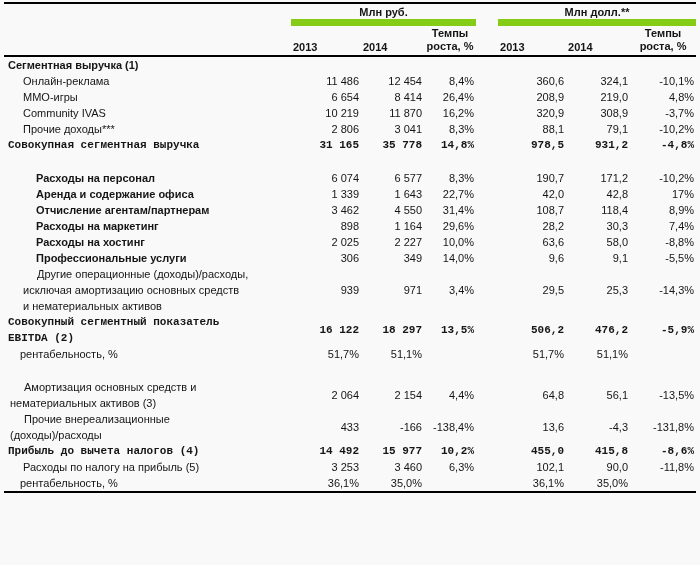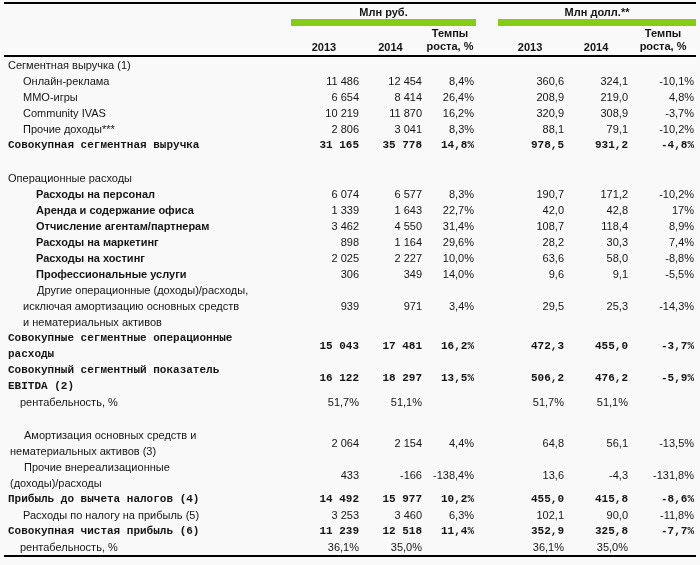--- a/index.html
+++ b/index.html
@@ -16,26 +16,26 @@
     table-layout:fixed;
     width:692px;
     border-top:2px solid #000;
     border-bottom:2px solid #000;
     font-size:11px;
   }
   th { font-weight:bold; font-size:11px; padding:0; }
   tr.h1 th { padding:2px 0 1px 0; }
   tr.h1 th.grp { text-align:center; border-bottom:7px solid #84cc16; }
   tr.h2 th { border-bottom:2px solid #000; padding:1px 2px 2px 2px; vertical-align:bottom; }
-  tr.h2 th.yr { text-align:center; padding-right:6px; }
+  tr.h2 th.yr { text-align:left; padding-right:6px; }
   tr.h2 th.gr { text-align:center; white-space:pre-line; line-height:1.2; }
   td { line-height:16px; padding:0 2px; vertical-align:middle; font-size:11px; }
   td.val { text-align:right; white-space:nowrap; }
   td.label { white-space:pre-line; }
-  tr.section td.label { font-weight:normal; padding-left:4px; }
+  tr.section td.label { font-weight:bold; padding-left:4px; }
   tr.total td { font-weight:bold;font-family:Liberation Mono, monospace; }
   tr.total td.label { padding-left:4px; }
   tr.item1 td.label { padding-left:19px; }
   tr.item2 td.label { padding-left:32px;font-weight:bold; }
   tr.item1wrap td.label { padding-left:6px; text-indent:14px; }
   tr.item2wrap td.label { padding-left:19px; text-indent:14px; }
   tr.margin td { }
   tr.margin td.label { padding-left:16px; }
   tr.spacer td { height:17px; line-height:17px; }
 </style>
@@ -131,30 +131,20 @@
           <td class="val">35 778</td>
           <td class="val">14,8%</td>
           <td></td>
           <td class="val">978,5</td>
           <td class="val">931,2</td>
           <td class="val">-4,8%</td>
         </tr>
         <tr class="spacer">
           <td colspan="8"></td>
         </tr>
-        <tr class="section">
-          <td class="label">Операционные расходы</td>
-          <td class="val"></td>
-          <td class="val"></td>
-          <td class="val"></td>
-          <td></td>
-          <td class="val"></td>
-          <td class="val"></td>
-          <td class="val"></td>
-        </tr>
         <tr class="item2">
           <td class="label">Расходы на персонал</td>
           <td class="val">6 074</td>
           <td class="val">6 577</td>
           <td class="val">8,3%</td>
           <td></td>
           <td class="val">190,7</td>
           <td class="val">171,2</td>
           <td class="val">-10,2%</td>
         </tr>
@@ -214,31 +204,20 @@
 и нематериальных активов</td>
           <td class="val">939</td>
           <td class="val">971</td>
           <td class="val">3,4%</td>
           <td></td>
           <td class="val">29,5</td>
           <td class="val">25,3</td>
           <td class="val">-14,3%</td>
         </tr>
         <tr class="total">
-          <td class="label">Совокупные сегментные операционные
-расходы</td>
-          <td class="val">15 043</td>
-          <td class="val">17 481</td>
-          <td class="val">16,2%</td>
-          <td></td>
-          <td class="val">472,3</td>
-          <td class="val">455,0</td>
-          <td class="val">-3,7%</td>
-        </tr>
-        <tr class="total">
           <td class="label">Совокупный сегментный показатель
 EBITDA (2)</td>
           <td class="val">16 122</td>
           <td class="val">18 297</td>
           <td class="val">13,5%</td>
           <td></td>
           <td class="val">506,2</td>
           <td class="val">476,2</td>
           <td class="val">-5,9%</td>
         </tr>
@@ -290,30 +269,20 @@
         <tr class="item1">
           <td class="label">Расходы по налогу на прибыль (5)</td>
           <td class="val">3 253</td>
           <td class="val">3 460</td>
           <td class="val">6,3%</td>
           <td></td>
           <td class="val">102,1</td>
           <td class="val">90,0</td>
           <td class="val">-11,8%</td>
         </tr>
-        <tr class="total">
-          <td class="label">Совокупная чистая прибыль (6)</td>
-          <td class="val">11 239</td>
-          <td class="val">12 518</td>
-          <td class="val">11,4%</td>
-          <td></td>
-          <td class="val">352,9</td>
-          <td class="val">325,8</td>
-          <td class="val">-7,7%</td>
-        </tr>
         <tr class="margin">
           <td class="label">рентабельность, %</td>
           <td class="val">36,1%</td>
           <td class="val">35,0%</td>
           <td class="val"></td>
           <td></td>
           <td class="val">36,1%</td>
           <td class="val">35,0%</td>
           <td class="val"></td>
         </tr>

